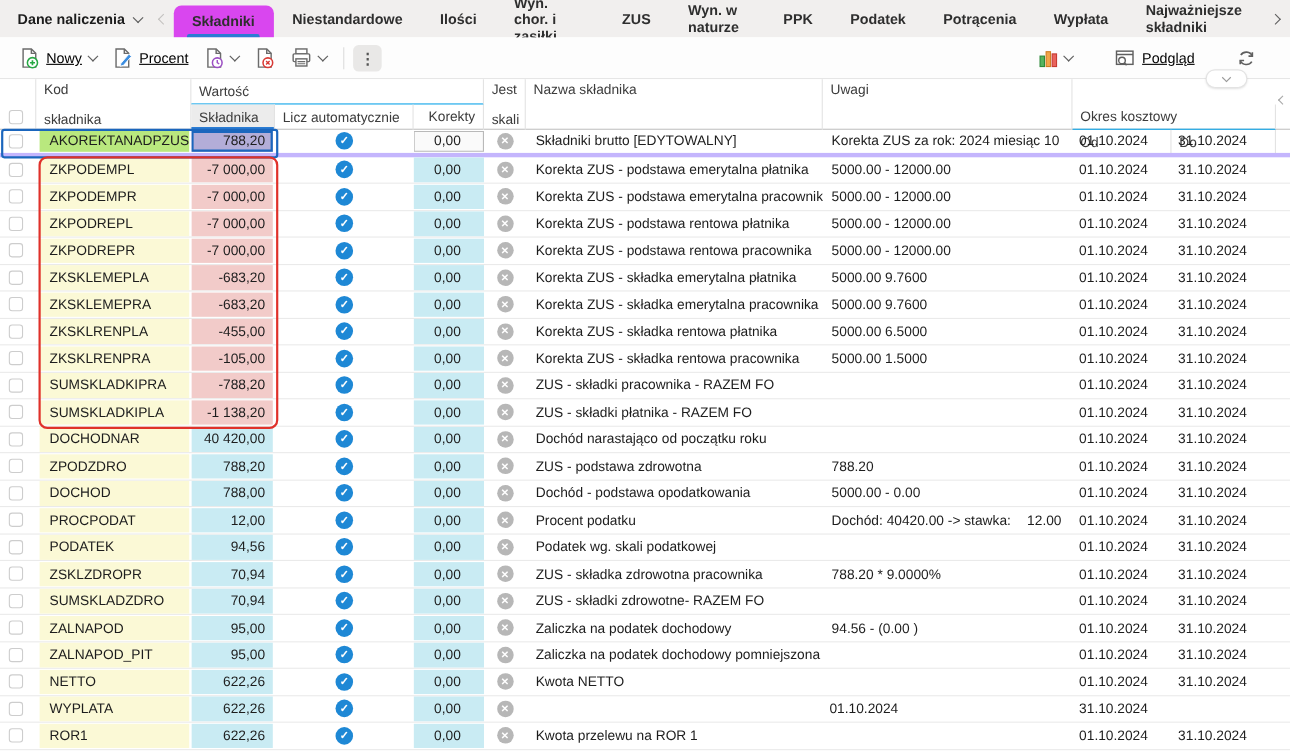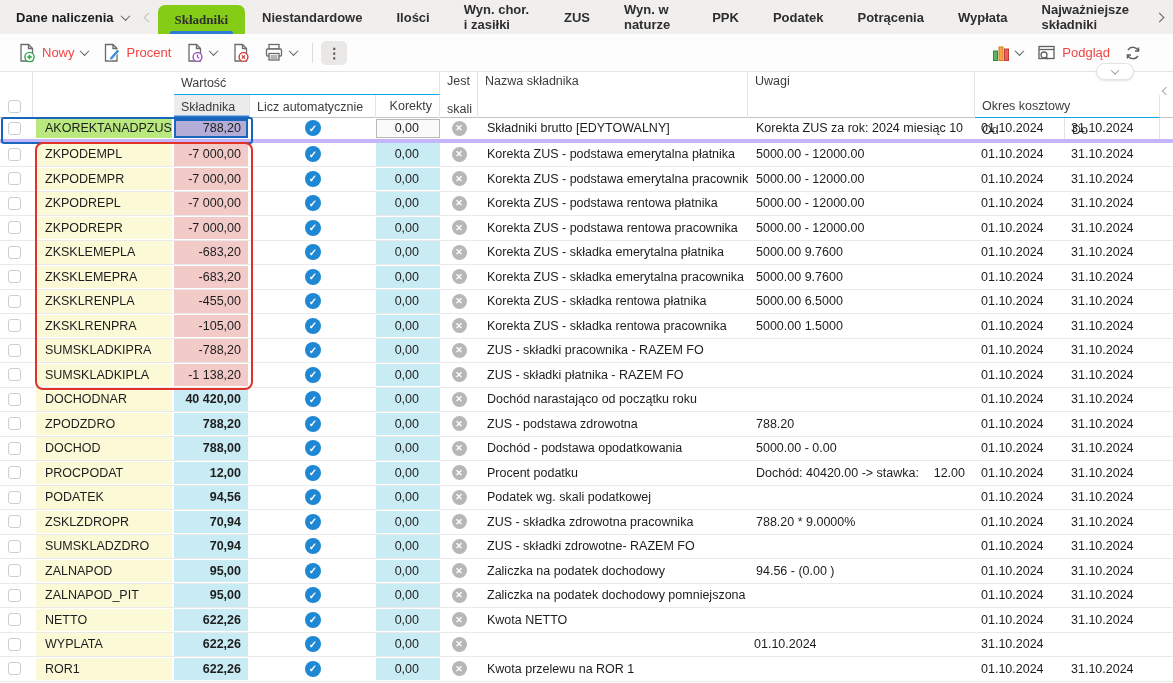--- a/index.html
+++ b/index.html
@@ -5,37 +5,37 @@
   * { margin:0; padding:0; box-sizing:border-box; }
   html,body { width:1173px; height:683px; background:#fff; font-family:"Liberation Sans",sans-serif; }
   #app { position:relative; width:1173px; height:683px; overflow:hidden; background:#fff; color:#1d1d1d; }
 
   
   .tabbar { position:absolute; left:0; top:0; width:100%; height:34px; background:#f1efee; display:flex; align-items:center; }
   .ctx { display:flex; align-items:center; gap:8px; padding:0 14px 0 16px; font-size:13px; font-weight:700; color:#1c1c1c; height:100%; }
   .tabscroll { color:#c0bebc; margin:0 6px 0 2px; }
   .tabstrip { display:flex; align-items:stretch; height:100%; flex:1; }
   .tab { position:relative; display:flex; align-items:center; padding:0 17px; font-size:13px; font-weight:600; color:#2e2e2e; cursor:default; }
-  .tab.active { background:#84cc16; border-radius:7px 7px 0 0; margin-top:5px; padding-top:0;font-family:Liberation Serif, serif; }
+  .tab.active { background:#d946ef; border-radius:7px 7px 0 0; margin-top:5px; padding-top:0; }
   .tab.active::after { content:""; position:absolute; left:14%; right:14%; bottom:0; height:3px; border-radius:2px 2px 0 0; background:var(--accent-blue,#2b7cd3); }
   .tab-next { display:flex; align-items:center; padding:0 10px; }
 
   
   .chev { display:inline-block; width:7px; height:7px; border-right:1.6px solid #5f5f5f; border-bottom:1.6px solid #5f5f5f; }
   .chev.down { transform:rotate(45deg) translate(-1px,-1px); }
   .chev.left { transform:rotate(135deg); }
   .chev.right { transform:rotate(-45deg); }
   .chev.faint { border-color:#c3c1bf; }
 
   
   .toolbar { position:absolute; left:0; top:34px; width:100%; height:38px; background:#fdfdfd; border-bottom:1px solid #e4e4e4; display:flex; align-items:center; padding:0 10px; }
-  .tbtn { display:flex; align-items:center; gap:6px; padding:4px 7px; border-radius:4px; font-size:13px; color:#ef4444; }
+  .tbtn { display:flex; align-items:center; gap:6px; padding:4px 7px; border-radius:4px; font-size:13px; color:#000000;text-decoration:underline; }
   .tsep { width:1px; height:20px; background:#dcdcdc; margin:0 8px; }
   .more-btn { background:#e9e8e7; border-radius:5px; width:26px; height:24px; display:flex; align-items:center; justify-content:center; color:#555; font-size:14px; font-weight:700; }
-  .tb-right { margin-left:auto; display:flex; align-items:center; gap:0; padding-right:14px; }
+  .tb-right { margin-left:auto; display:flex; align-items:center; gap:24px; padding-right:14px; }
 
   
   .grid { position:absolute; left:0; top:72px; width:100%; }
   .gcols { display:grid; grid-template-columns:33px 141px 76px 126px 64px 38px 270px 227px 90px 95px 13px; }
   .ghead { height:46px; background:#fff; border-bottom:1px solid #c2c2c2; font-size:12.5px; color:#3c3c3c; position:relative; }
   .ghead .h { padding:2px 7px; display:flex; flex-direction:column; justify-content:space-between; border-right:1px solid #e3e3e3; overflow:hidden; white-space:nowrap; }
   .ghead .h.row2 { justify-content:center; height:23px; align-self:end; }
   .ghead .h.group { height:23px; border-bottom:1px solid #0ea5e9; justify-content:center; }
   .h-skladnika { background:#ececec; box-shadow:inset 0 -2.5px 0 var(--accent-blue,#2b7cd3); }
   .h-korekty { text-align:right; display:block; line-height:19px; }
@@ -52,21 +52,21 @@
   .row.selected { border-bottom:4px solid #c4b5fd; }
   .cell { height:100%; display:flex; align-items:center; overflow:hidden; white-space:nowrap; }
   .c-check { justify-content:flex-start; padding-left:8px; }
   .cb { width:13px; height:13px; border:1px solid #cdcdcd; border-radius:3px; background:#fff; }
   .c-kod { padding:0; }
   .c-kod .bg { flex:1; height:calc(100% - 1px); display:flex; align-items:center; padding-left:9px; margin:0 2px 0 3px; background:var(--kod-yellow,#fbf9d6); }
   .row.selected .c-kod .bg { background:var(--selected-kod-green,#b9e87e); }
   .c-val { padding:0; }
   .c-val .bg { flex:1; height:calc(100% - 1px); display:flex; align-items:center; justify-content:flex-end; padding-right:7px; margin-right:2px; }
   .val-negative .bg { background:var(--negative-pink,#f2cbc9); }
-  .val-positive .bg { background:var(--positive-cyan,#c9ebf3);font-weight:bold; }
+  .val-positive .bg { background:var(--positive-cyan,#c9ebf3); }
   .val-selected .bg { background:var(--selected-value-purple,#b3add8); box-shadow:inset 0 0 0 2px #1b66bd; }
   .c-licz { justify-content:center; }
   .c-kor { padding:0; }
   .c-kor .bg { flex:1; height:calc(100% - 1px); display:flex; align-items:center; justify-content:flex-end; padding-right:21px; background:var(--positive-cyan,#c9ebf3); }
   .row.selected .c-kor .bg { background:#fafafa; box-shadow:inset 0 0 0 1px #b9b9b9; }
   .c-info { justify-content:center; }
   .c-nazwa { padding-left:9px; }
   .c-uwagi { padding:0 10px 0 8px; justify-content:space-between; }
   .c-od,.c-do { padding-left:6px; }
 
@@ -206,20 +206,24 @@
       </div>
     </div>
   </div>
 
   <div class="grid">
     <div class="ghead">
       <div class="ghead-inner">
         <div class="gh-check rowspan2">
             <span class="cb"></span>
           </div>
+        <div class="h rowspan2">
+          <span>Kod</span>
+          <span>składnika</span>
+        </div>
         <div class="h group col-span3">
             <span>Wartość</span>
           </div>
         <div class="h row2 h-skladnika" style="grid-column:3">
             <span>Składnika</span>
           </div>
         <div class="h row2" style="grid-column:4">
             <span>Licz automatycznie</span>
           </div>
         <div class="h row2" style="grid-column:5">

